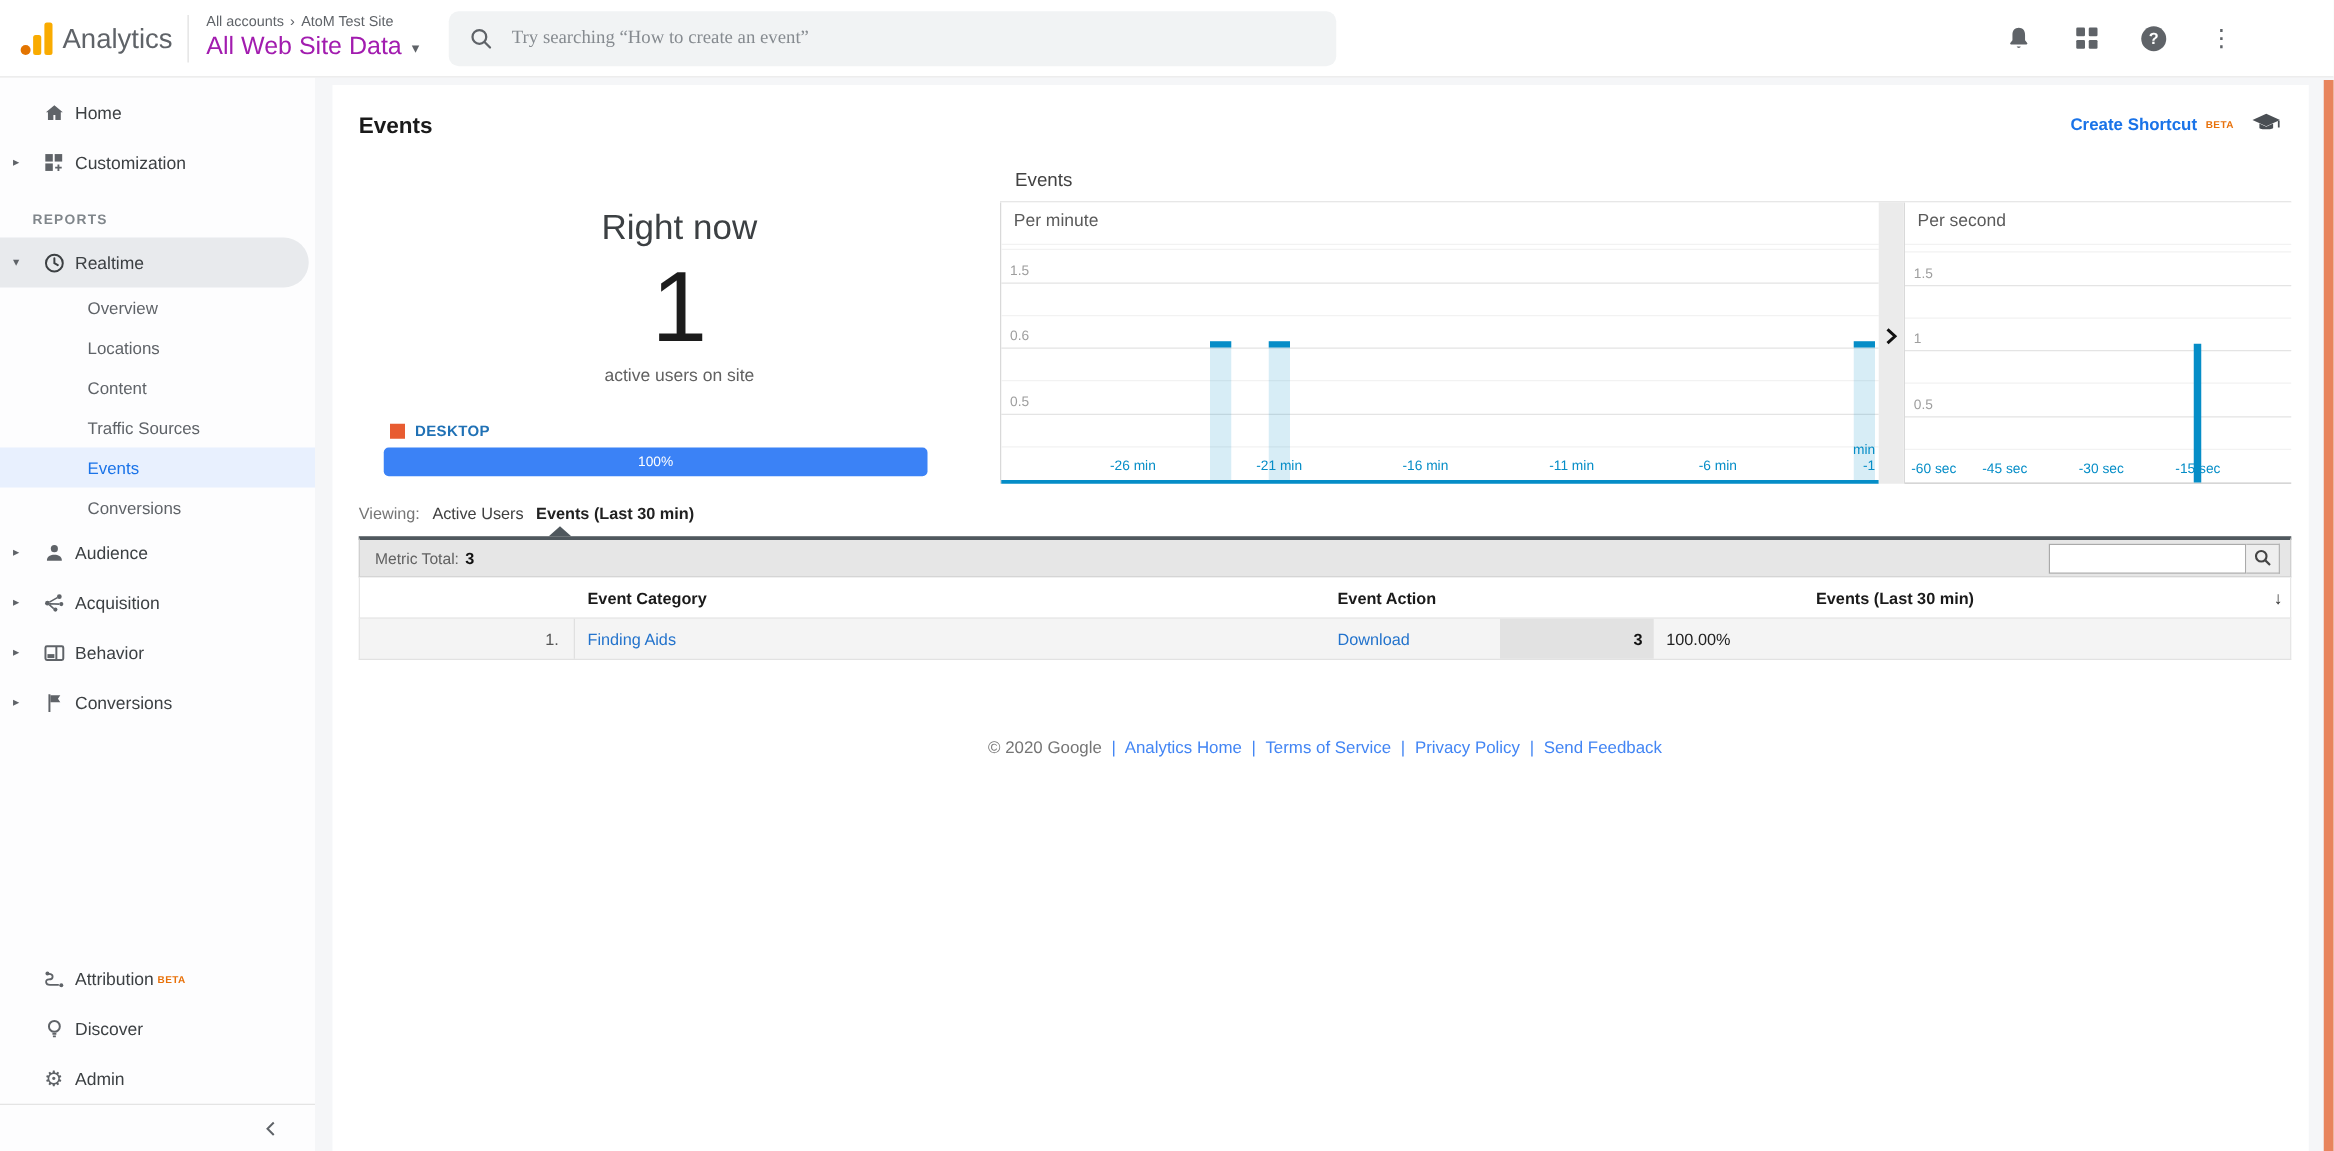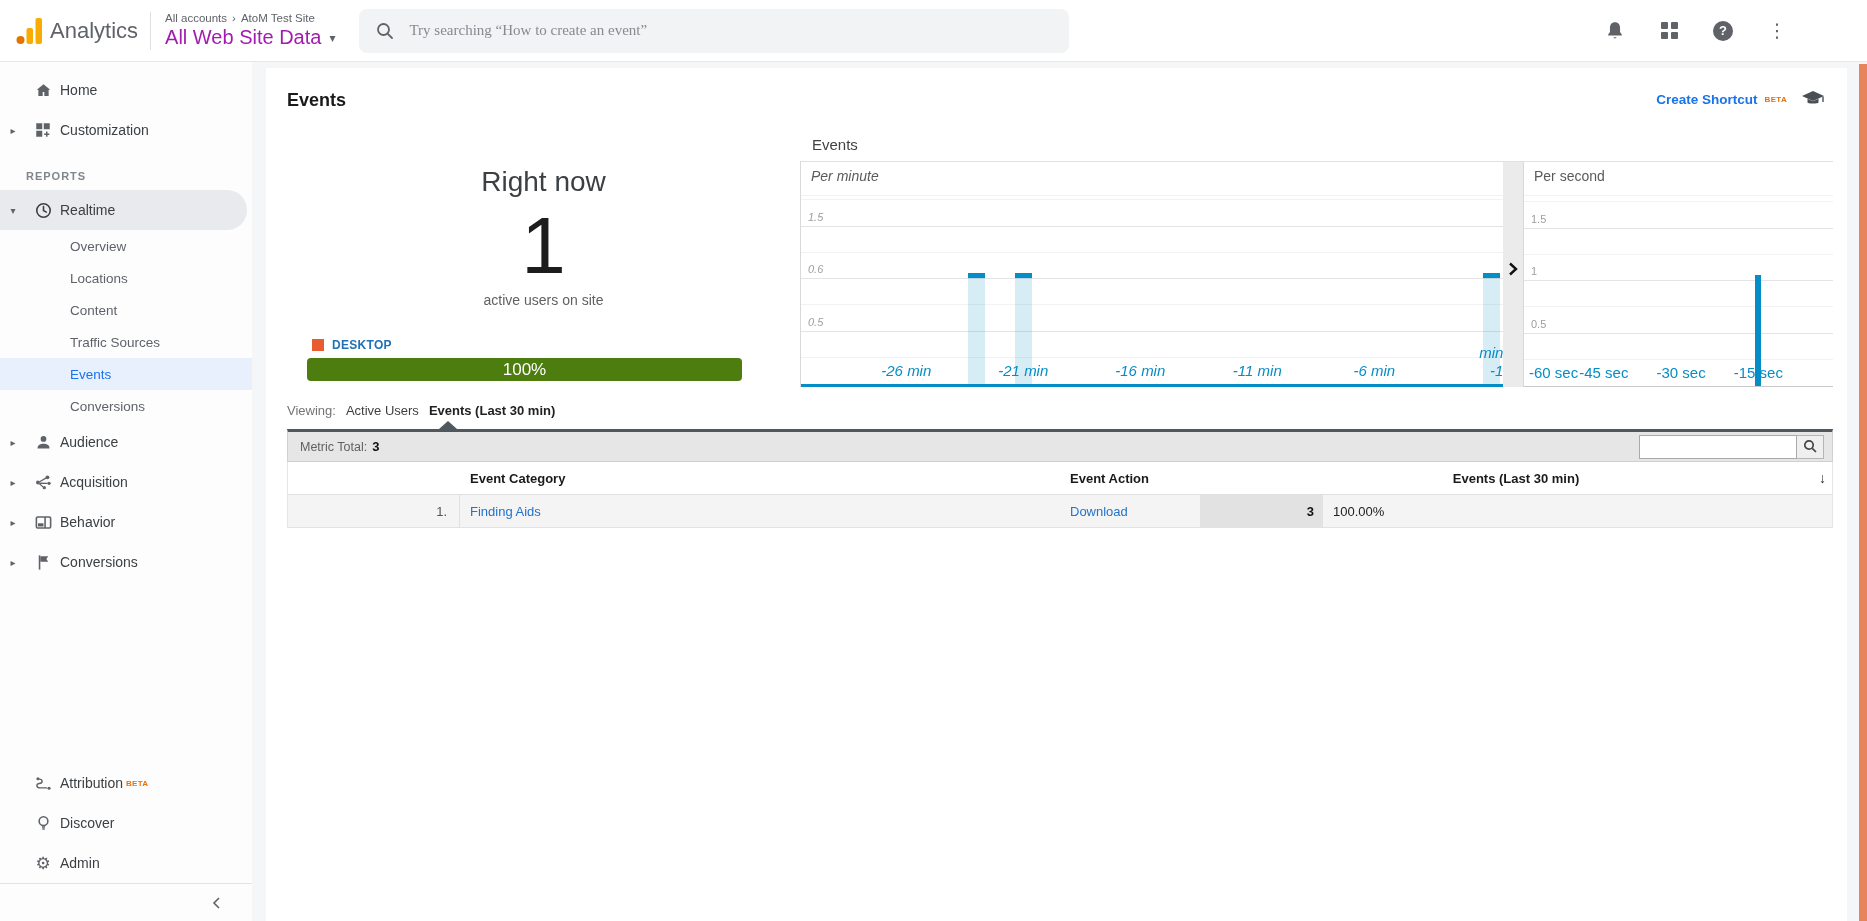--- a/index.html
+++ b/index.html
@@ -61,37 +61,37 @@
   .cap-icon { margin-left:10px; cursor:pointer; }
 
   .rt-row { display:flex; margin-top:14px; }
   .rightnow { width:513px; flex:0 0 513px; text-align:center; }
   .rn-title { font-size:28px; color:#3c4043; margin-top:32px; }
   .rn-value { font-size:80px; color:#1c1c1c; margin-top:6px; line-height:1.05; }
   .rn-sub { font-size:14px; color:#616161; margin-top:4px; }
   .rn-legend { display:flex; align-items:center; gap:8px; margin:30px 0 0 25px; }
   .rn-swatch { width:12px; height:12px; background:#e85c31; }
   .rn-legend-label { font-size:12px; font-weight:bold; color:#2071b5; letter-spacing:.3px; }
-  .rn-bar { height:23px; background:#4d7c0f; border-radius:4px; margin:6px 58px 0 20px;
-            color:#fff; font-size:17px; display:flex; align-items:center; justify-content:center; }
+  .rn-bar { height:23px; background:#3b82f6; border-radius:4px; margin:6px 58px 0 20px;
+            color:#fff; font-size:11px; display:flex; align-items:center; justify-content:center; }
 
   .chartblock { flex:1; min-width:0; }
   .chart-title { font-size:15px; color:#424242; padding:2px 0 8px 12px; }
   .panels { display:flex; border-top:1px solid #e0e0e0; height:226px; }
   .panel { position:relative; border-left:1px solid #d9d9d9; background:#fff; }
-  .panel.minute { flex:1;font-style:italic; }
+  .panel.minute { flex:1; }
   .panel.second { width:310px; flex:0 0 310px; }
   .panel-label { position:absolute; top:6px; left:10px; font-size:14px; color:#5a5a5a; z-index:3; }
   .plot { position:absolute; left:0; right:0; bottom:0; height:192px; border-top:1px solid #f2f2f2; }
   .plot.blue-base { border-bottom:3px solid #058dc7; }
   .plot.gray-base { border-bottom:1px solid #c9c9c9; }
   .grid { position:absolute; left:0; right:0; height:1px; background:#f2f2f2; }
   .grid.major { background:#e4e4e4; }
   .ylab { position:absolute; left:7px; font-size:11px; color:#9e9e9e; }
-  .xlabel { position:absolute; bottom:3px; font-size:15px; color:#058dc7; white-space:pre-line;
+  .xlabel { position:absolute; bottom:3px; font-size:11px; color:#058dc7; white-space:pre-line;
             text-align:right; z-index:1; line-height:1.25; }
   .bar { position:absolute; bottom:0; z-index:2; }
   .bar.capped { background:rgba(5,141,199,0.16); }
   .bar.capped .cap { height:5px; background:#058dc7; }
   .bar.solid { background:#058dc7; }
   .panel-divider { width:20px; flex:0 0 20px; background:#ebebeb; position:relative; cursor:pointer; }
   .panel-divider svg { position:absolute; top:100px; left:5px; }
 
   .viewing-row { display:flex; align-items:center; gap:10px; font-size:13px; margin-top:12px; height:22px; }
   .viewing-label { color:#757575; }
@@ -469,19 +469,30 @@
             <div class="c-act">
                 <span class="tlink">Download</span>
               </div>
             <div class="c-metric">
               <div class="cell-count">3</div>
               <div class="cell-pct">100.00%</div>
             </div>
           </div>
         </div>
 
+        <div class="footer">
+          <span>© 2020 Google</span>
+          <span class="fsep">|</span>
+          <span class="flink">Analytics Home</span>
+          <span class="fsep">|</span>
+          <span class="flink">Terms of Service</span>
+          <span class="fsep">|</span>
+          <span class="flink">Privacy Policy</span>
+          <span class="fsep">|</span>
+          <span class="flink">Send Feedback</span>
+        </div>
 
       </div>
     </main>
   </div>
 
   <div class="orange-strip"></div>
 </div>
 
 </body></html>

